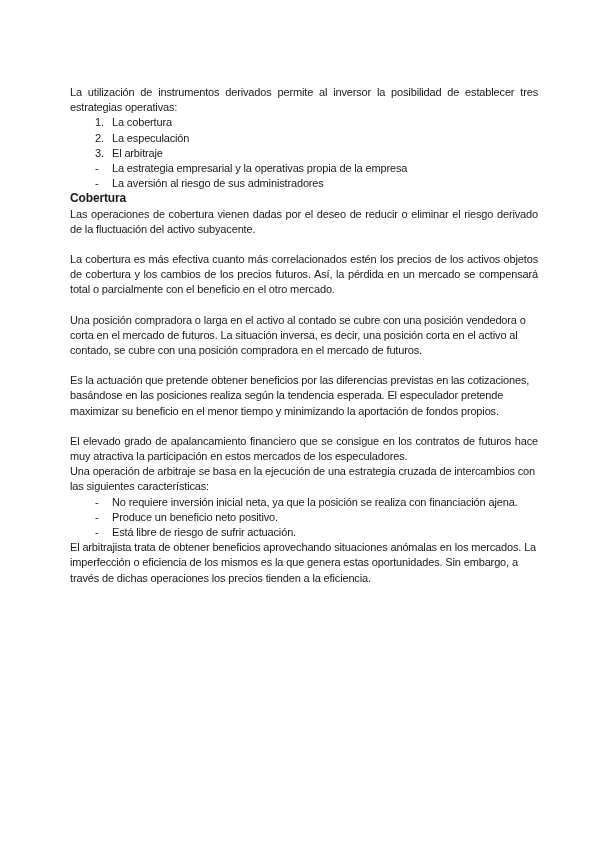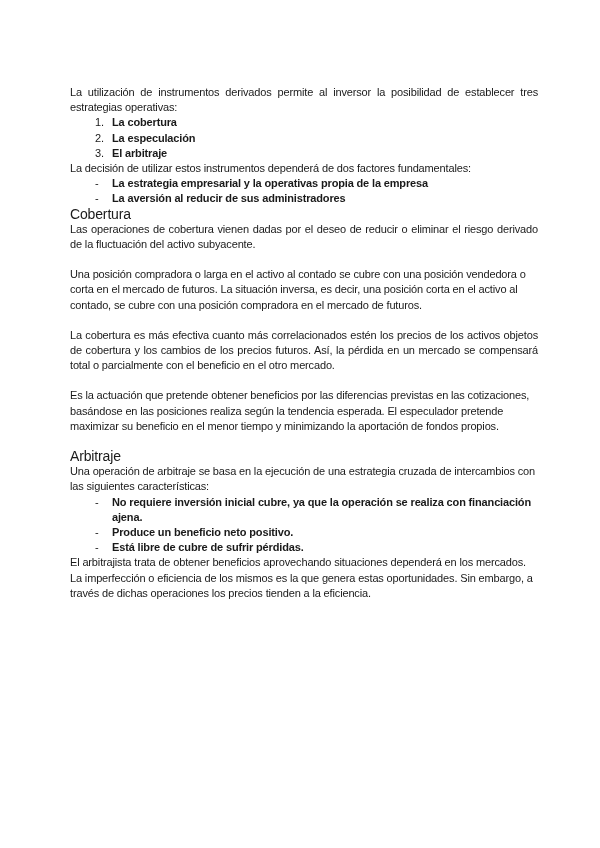--- a/index.html
+++ b/index.html
@@ -23,22 +23,22 @@
     font-size: 11px;
     line-height: 15.2px;
     letter-spacing: -0.15px;
     color: #1a1a1a;
   }
   .para, .heading {
     margin: 0;
     padding: 0;
   }
   .heading {
-    font-weight: normal;
-    font-size: 14px;
+    font-weight: bold;
+    font-size: 12px;
   }
   .just {
     text-align: justify;
   }
   .gap {
     margin-bottom: 15px;
   }
   .list {
     margin: 0;
     padding: 0;
@@ -46,21 +46,20 @@
   .li {
     display: flex;
     align-items: flex-start;
   }
   .li-marker {
     flex: 0 0 17px;
     margin-left: 25px;
   }
   .li-text {
     flex: 1 1 auto;
-    font-weight: bold;
   }
 </style>
 </head>
 <body>
 
 <div class="page">
   <div class="content">
 
     <p class="para just">La utilización de instrumentos derivados permite al inversor la posibilidad de establecer tres estrategias operativas:</p>
 
@@ -72,54 +71,53 @@
       <div class="li">
         <span class="li-marker">2.</span>
         <span class="li-text">La especulación</span>
       </div>
       <div class="li">
         <span class="li-marker">3.</span>
         <span class="li-text">El arbitraje</span>
       </div>
     </div>
 
-    <p class="para">La decisión de utilizar estos instrumentos dependerá de dos factores fundamentales:</p>
 
     <div class="list gap">
       <div class="li">
         <span class="li-marker">-</span>
         <span class="li-text">La estrategia empresarial y la operativas propia de la empresa</span>
       </div>
       <div class="li">
         <span class="li-marker">-</span>
-        <span class="li-text">La aversión al reducir de sus administradores</span>
+        <span class="li-text">La aversión al riesgo de sus administradores</span>
       </div>
     </div>
 
     <h3 class="heading">Cobertura</h3>
     <p class="para just gap">Las operaciones de cobertura vienen dadas por el deseo de reducir o eliminar el riesgo derivado de la fluctuación del activo subyacente.</p>
+    <p class="para just gap">La cobertura es más efectiva cuanto más correlacionados estén los precios de los activos objetos de cobertura y los cambios de los precios futuros. Así, la pérdida en un mercado se compensará total o parcialmente con el beneficio en el otro mercado.</p>
     <p class="para gap">Una posición compradora o larga en el activo al contado se cubre con una posición vendedora o corta en el mercado de futuros. La situación inversa, es decir, una posición corta en el activo al contado, se cubre con una posición compradora en el mercado de futuros.</p>
-    <p class="para just gap">La cobertura es más efectiva cuanto más correlacionados estén los precios de los activos objetos de cobertura y los cambios de los precios futuros. Así, la pérdida en un mercado se compensará total o parcialmente con el beneficio en el otro mercado.</p>
 
     <p class="para gap">Es la actuación que pretende obtener beneficios por las diferencias previstas en las cotizaciones, basándose en las posiciones realiza según la tendencia esperada. El especulador pretende maximizar su beneficio en el menor tiempo y minimizando la aportación de fondos propios.</p>
+    <p class="para just">El elevado grado de apalancamiento financiero que se consigue en los contratos de futuros hace muy atractiva la participación en estos mercados de los especuladores.</p>
 
-    <h3 class="heading">Arbitraje</h3>
     <p class="para">Una operación de arbitraje se basa en la ejecución de una estrategia cruzada de intercambios con las siguientes características:</p>
 
     <div class="list gap">
       <div class="li">
         <span class="li-marker">-</span>
-        <span class="li-text">No requiere inversión inicial cubre, ya que la operación se realiza con financiación ajena.</span>
+        <span class="li-text">No requiere inversión inicial neta, ya que la posición se realiza con financiación ajena.</span>
       </div>
       <div class="li">
         <span class="li-marker">-</span>
         <span class="li-text">Produce un beneficio neto positivo.</span>
       </div>
       <div class="li">
         <span class="li-marker">-</span>
-        <span class="li-text">Está libre de cubre de sufrir pérdidas.</span>
+        <span class="li-text">Está libre de riesgo de sufrir actuación.</span>
       </div>
     </div>
 
-    <p class="para">El arbitrajista trata de obtener beneficios aprovechando situaciones dependerá en los mercados. La imperfección o eficiencia de los mismos es la que genera estas oportunidades. Sin embargo, a través de dichas operaciones los precios tienden a la eficiencia.</p>
+    <p class="para">El arbitrajista trata de obtener beneficios aprovechando situaciones anómalas en los mercados. La imperfección o eficiencia de los mismos es la que genera estas oportunidades. Sin embargo, a través de dichas operaciones los precios tienden a la eficiencia.</p>
 
   </div>
 </div>
 
 </body></html>

